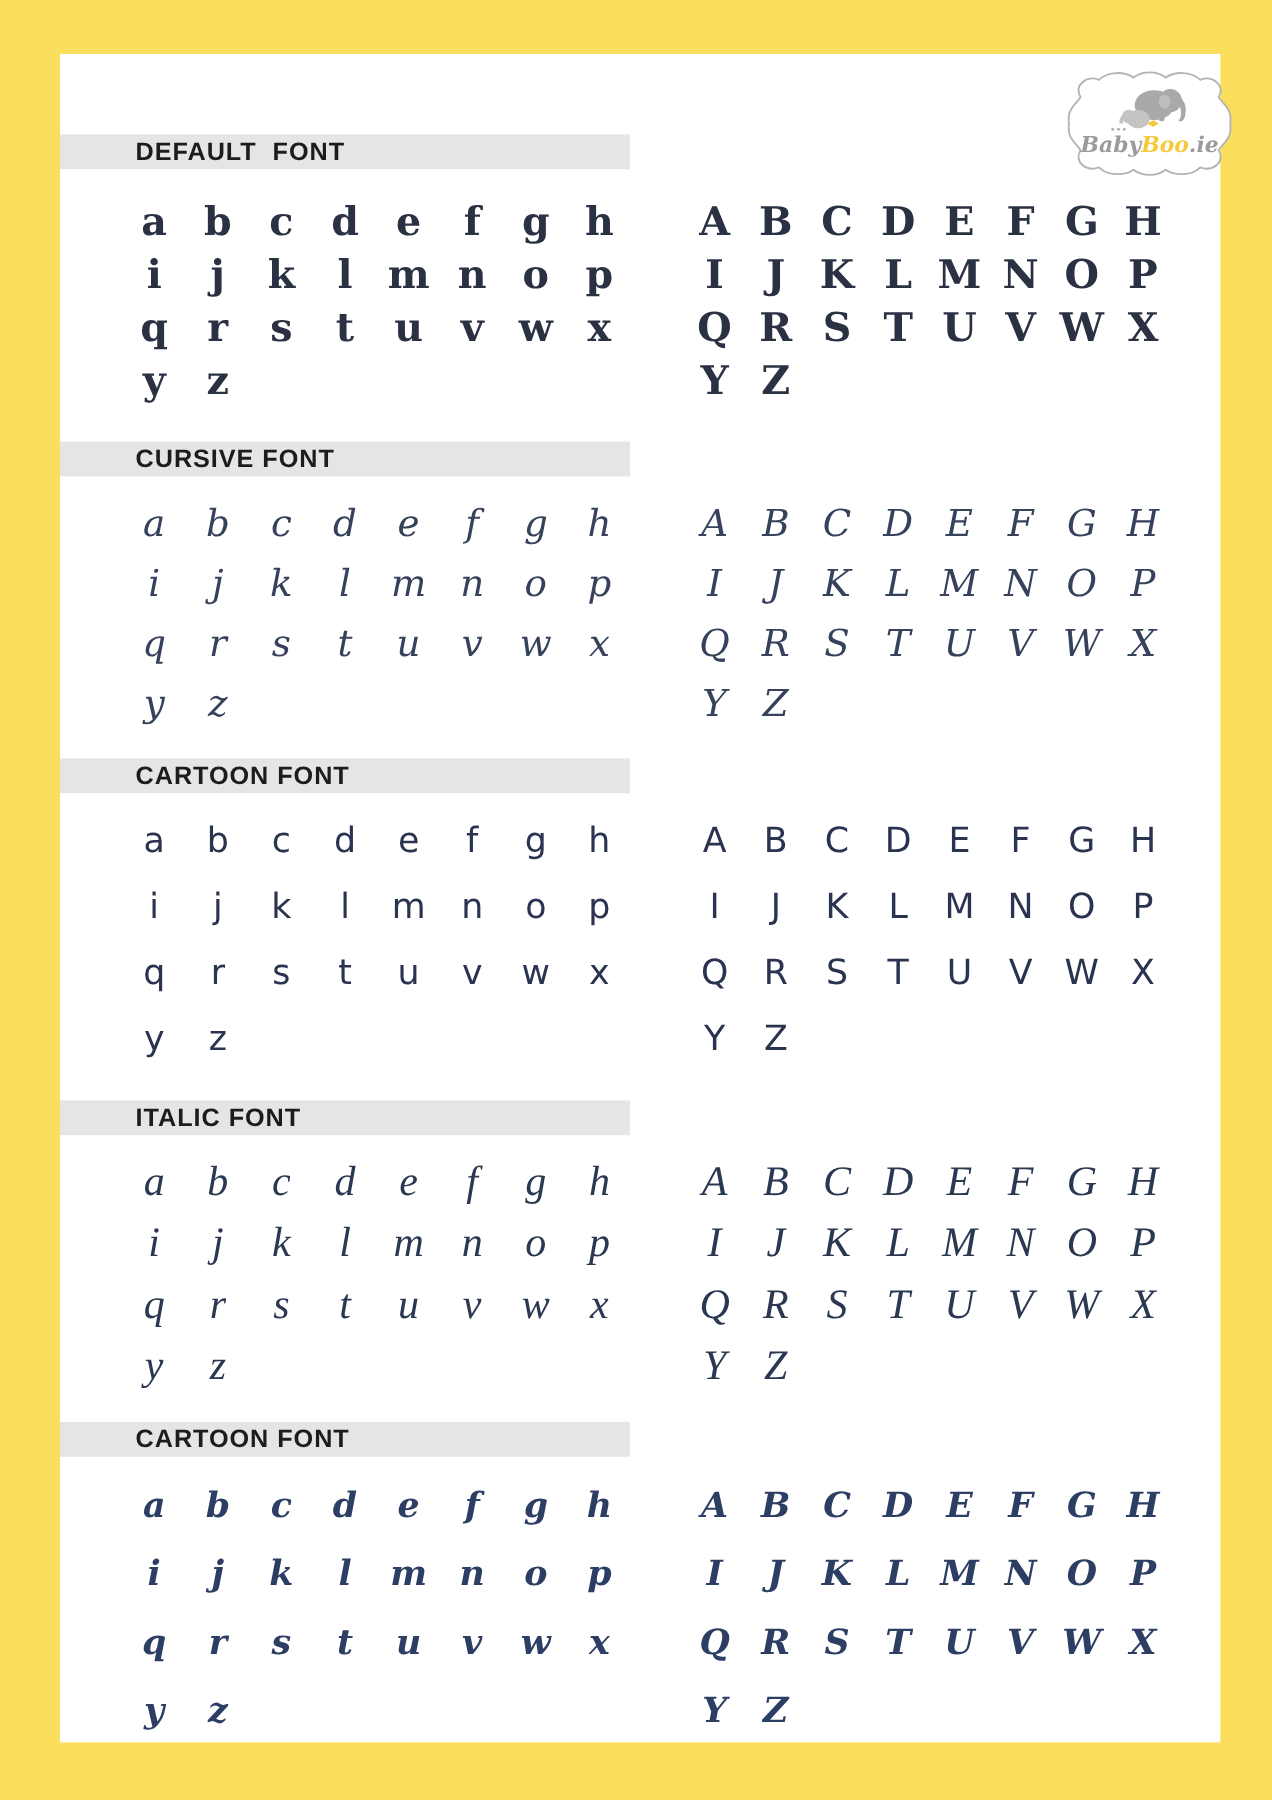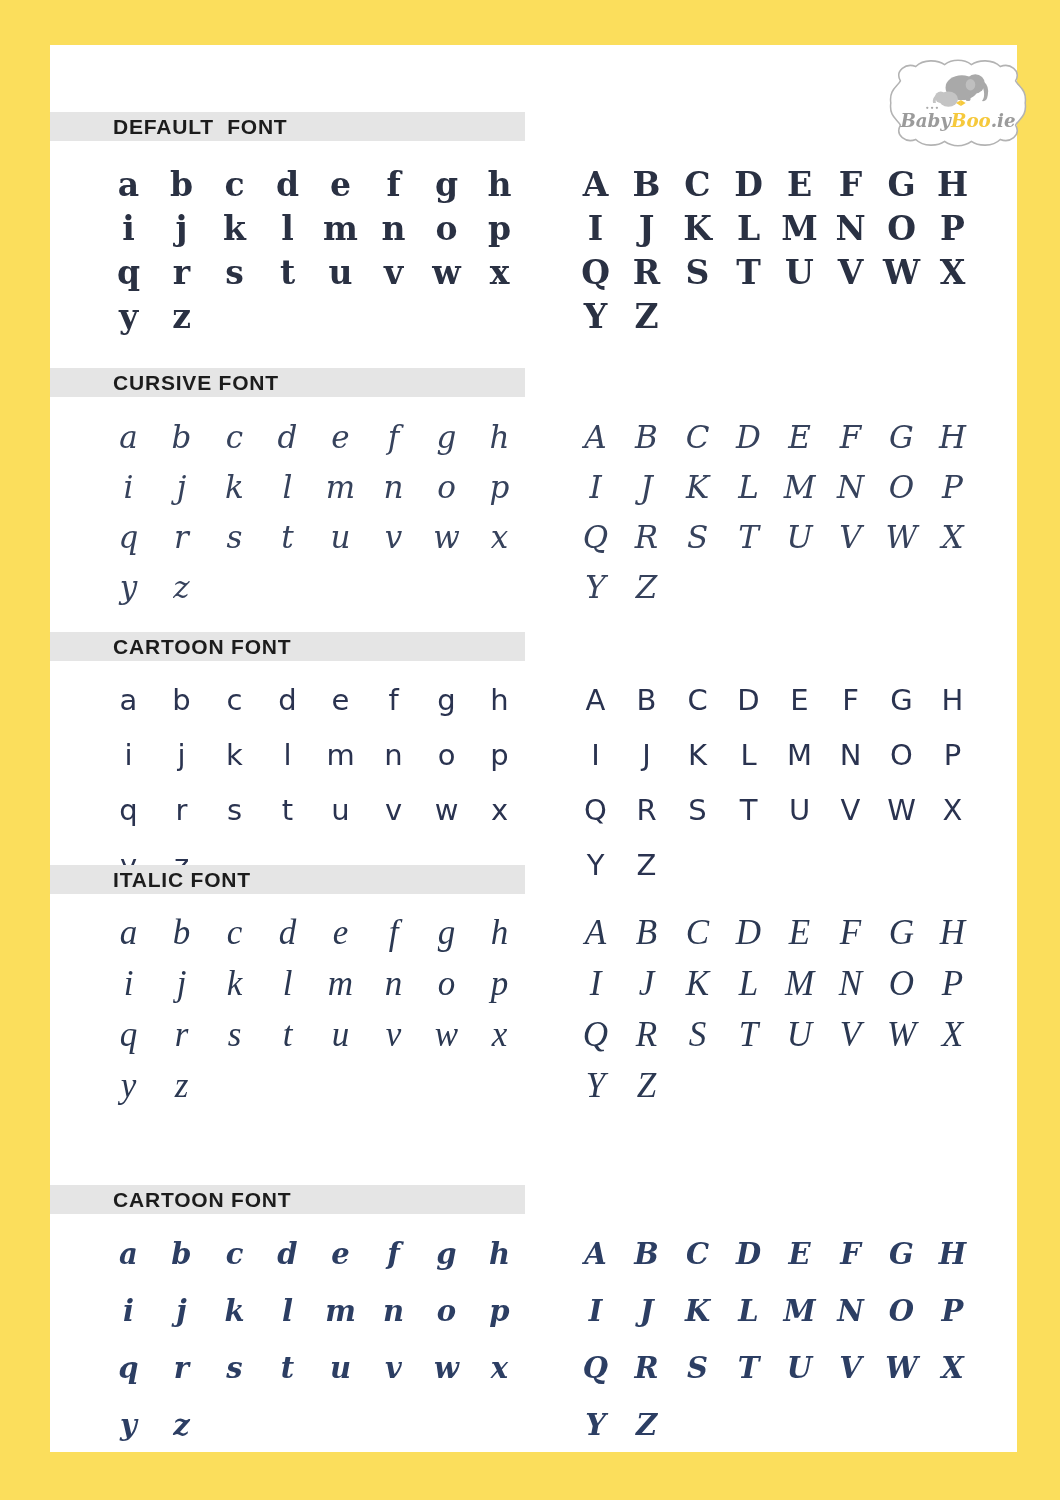--- a/index.html
+++ b/index.html
@@ -12,21 +12,21 @@
     position:absolute;left:50px;top:45px;width:967px;height:1407px;
     background:#FFFFFF;
   }
   
   .logo{position:absolute;left:830px;top:10px;width:156px;height:96px;}
   
   .section{position:absolute;left:0;width:100%;}
   .section.s0{top:67px;}
   .section.s1{top:323px;}
   .section.s2{top:587px;}
-  .section.s3{top:820px;}
+  .section.s3{top:872px;}
   .section.s4{top:1140px;}
   .bar{
     width:475px;height:29px;background:#e5e5e5;
     display:flex;align-items:center;
   }
   .bar-title{
     padding-left:63px;
     font-family:"Liberation Sans", sans-serif;
     font-weight:600;font-size:21px;color:#1C1C1C;
     letter-spacing:0.8px;white-space:pre;

